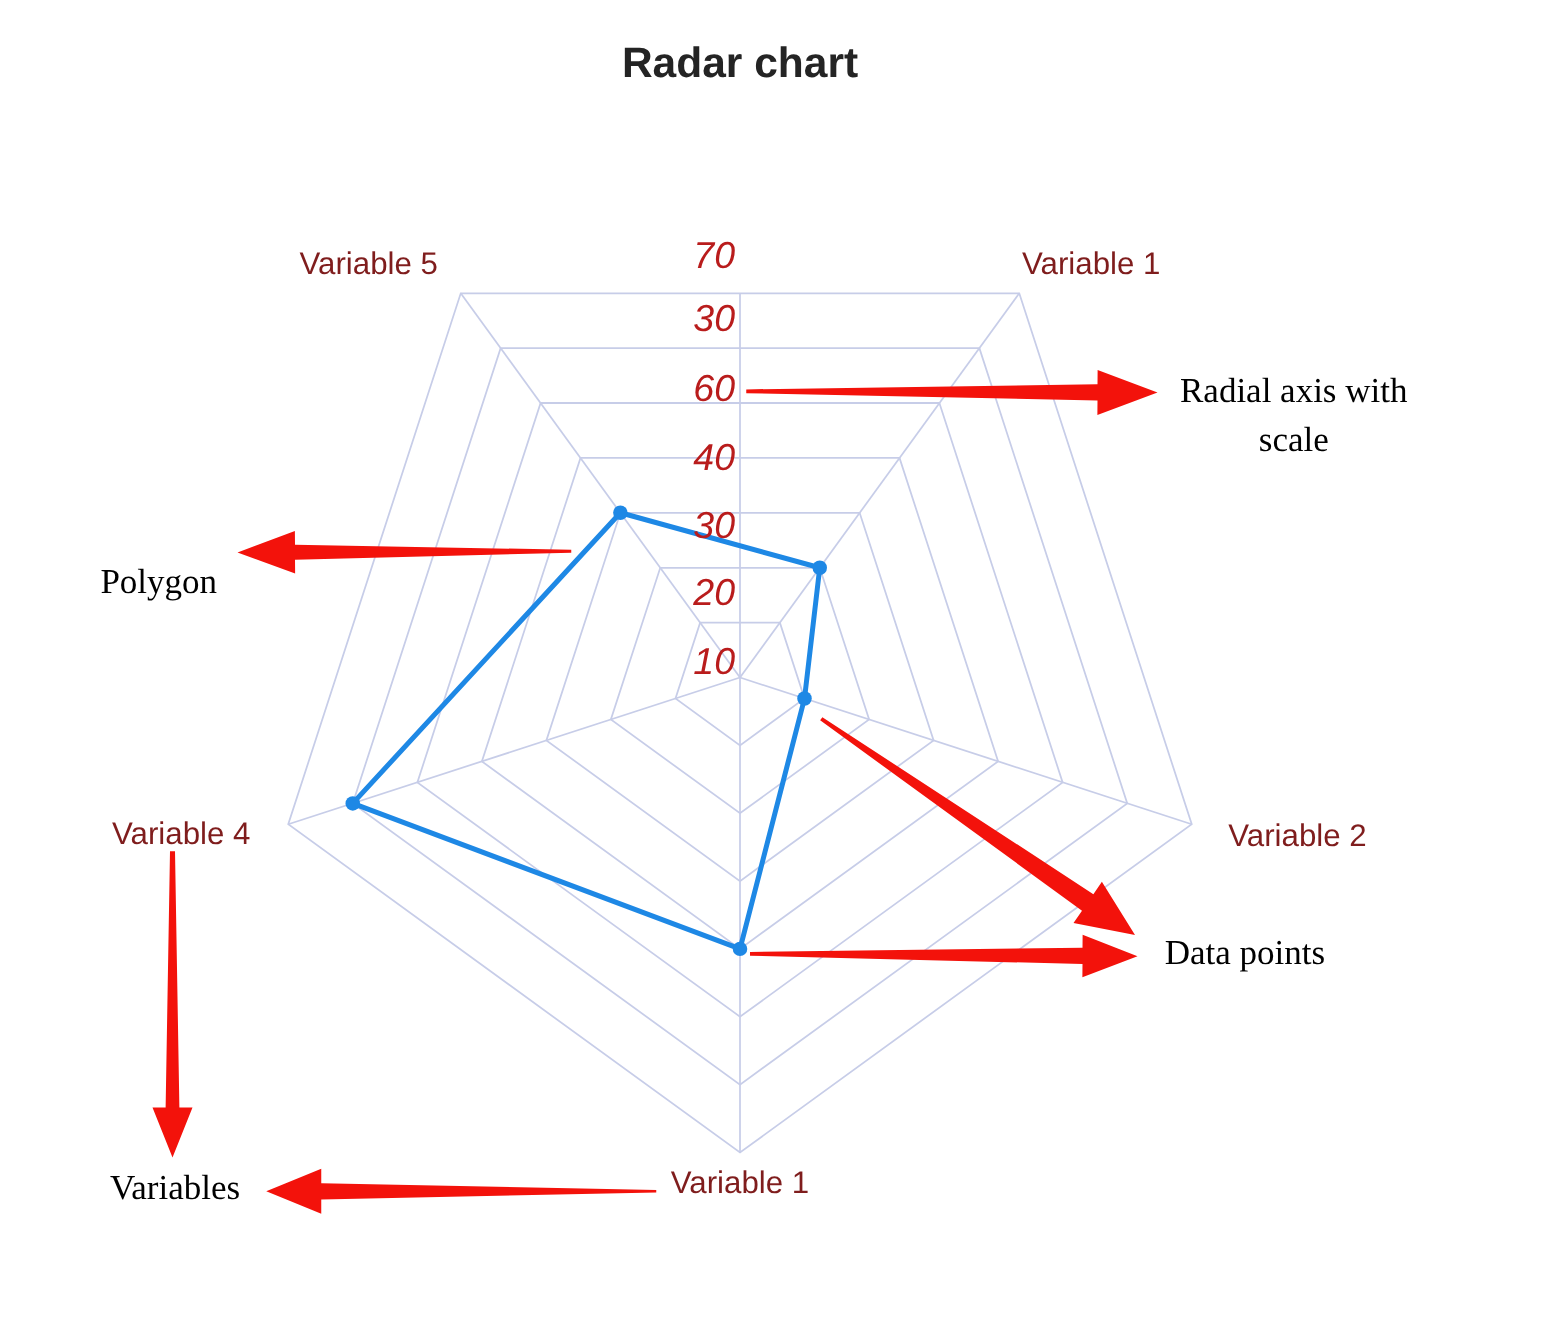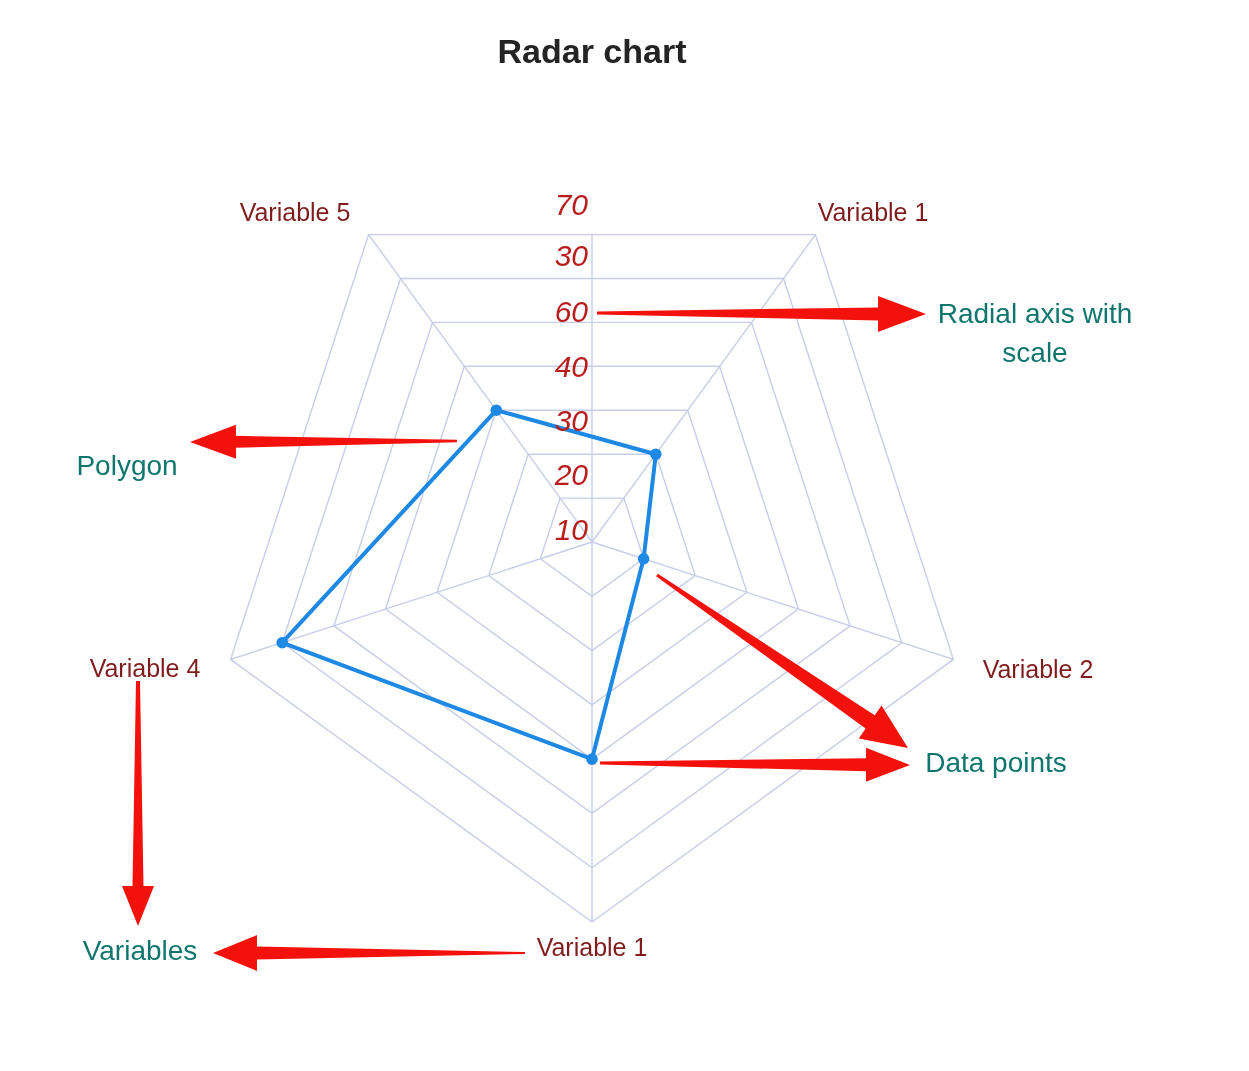--- a/index.html
+++ b/index.html
@@ -28,23 +28,24 @@
   }
   .tick-label {
     font-size: 30px;
     color: #b91c1c;
     white-space: nowrap;
     transform: translate(-100%, -50%);
     font-style: italic;
   }
   .red-label {
     font-size: 28px;
-    color: #0f766e;
+    color: #000000;
     white-space: nowrap;
     transform: translate(-50%, -50%);
+    font-family: Liberation Serif, serif;
   }
   .red-label.wrap {
     white-space: normal;
     width: 215px;
     text-align: center;
     line-height: 1.4;
   }
 </style>
 </head>
 <body>

